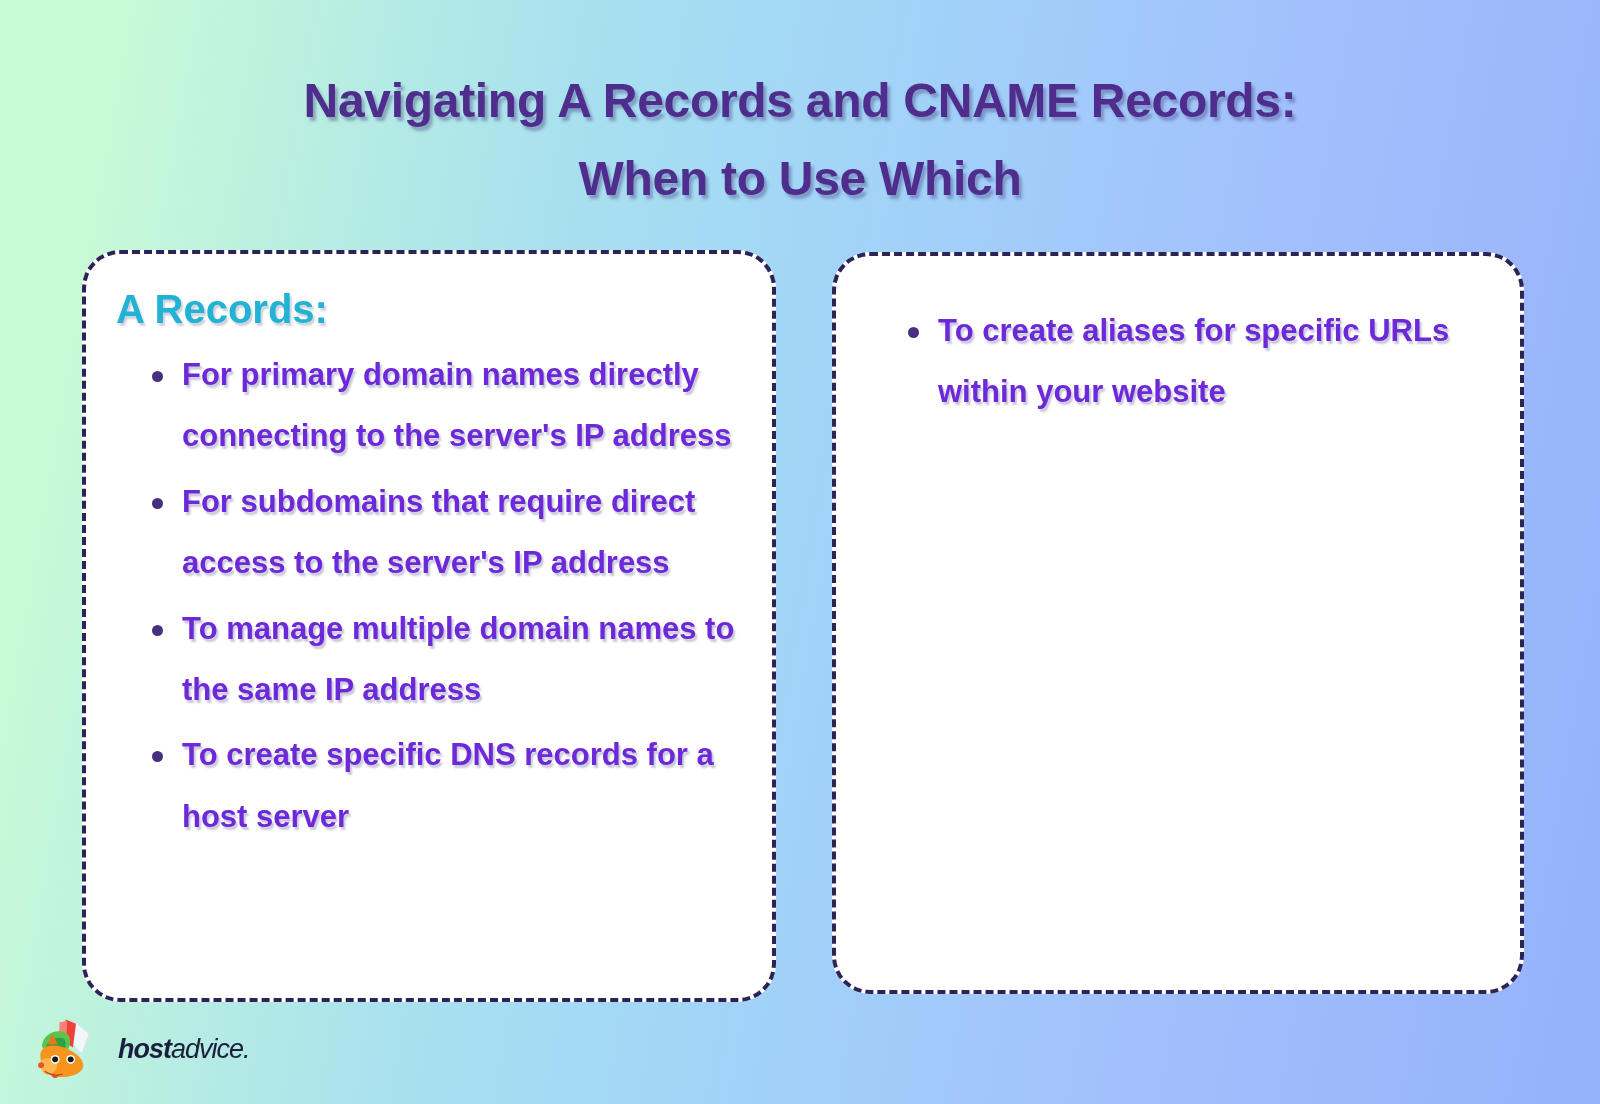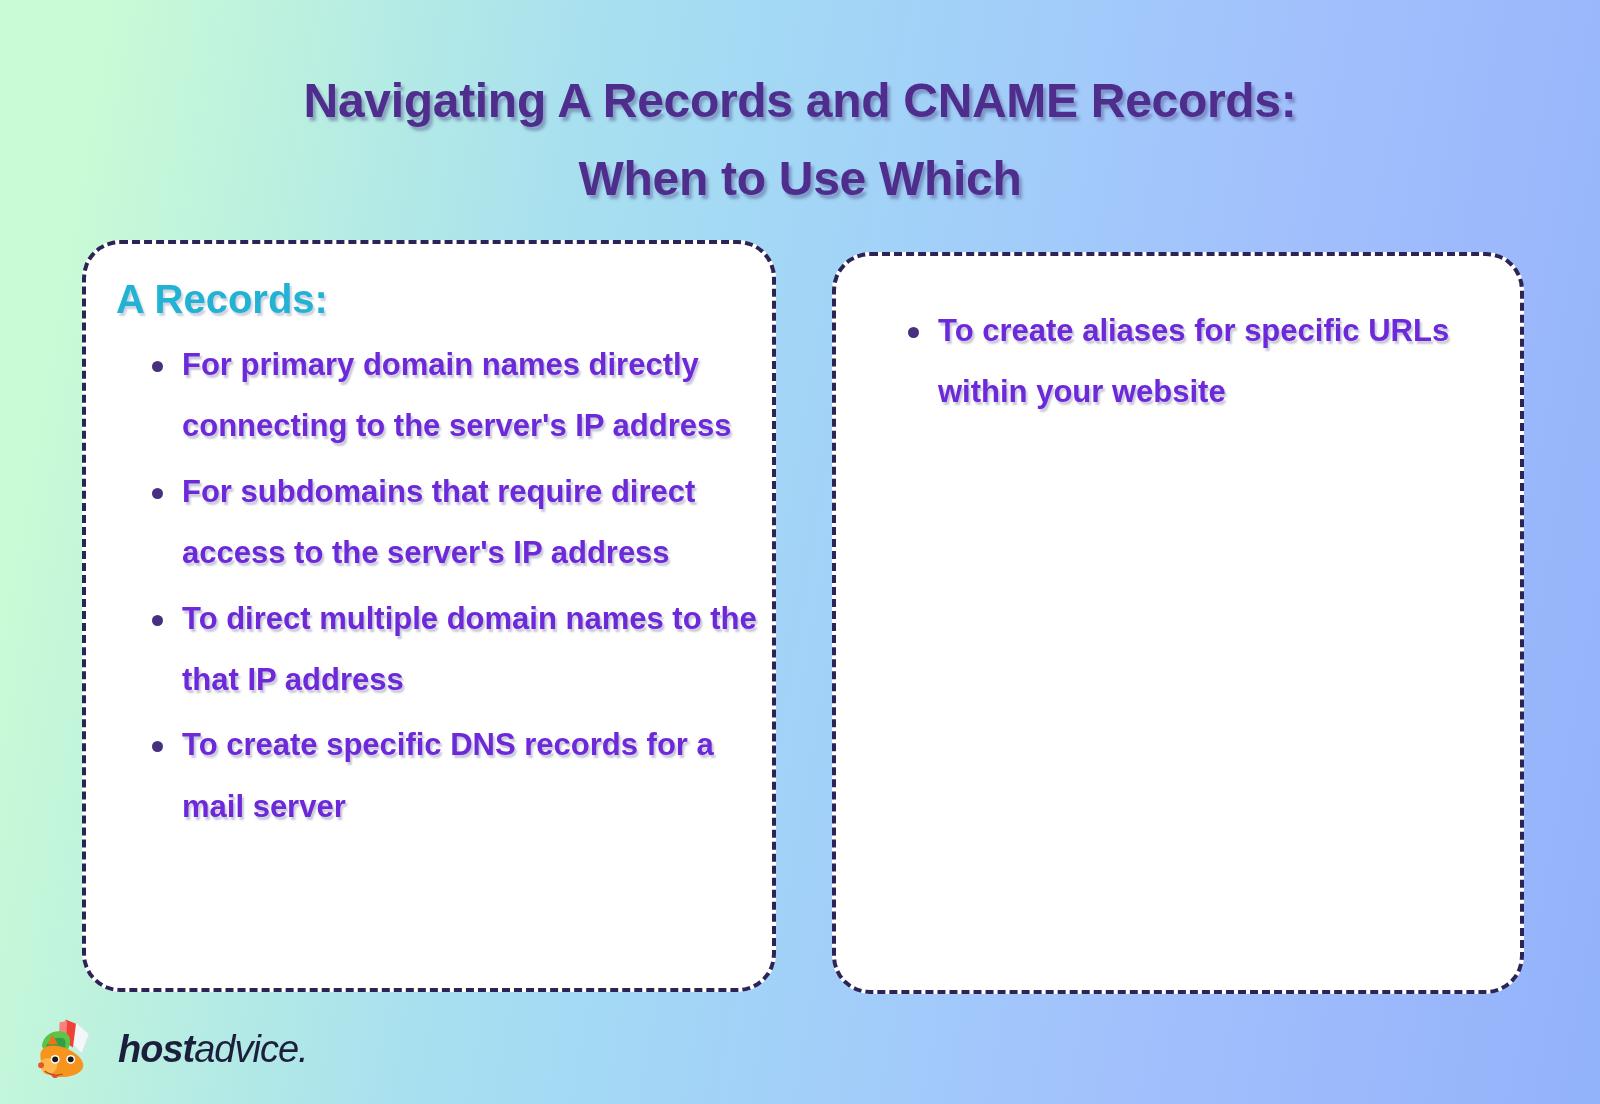--- a/index.html
+++ b/index.html
@@ -54,21 +54,21 @@
   
   .card {
     position: absolute;
     background: #ffffff;
     border: 4px dashed #2d2456;
     border-radius: 38px;
     box-sizing: border-box;
   }
   .card-left {
     left: 82px;
-    top: 240px;
+    top: 250px;
     width: 694px;
     height: 752px;
     padding: 30px 14px 20px 28px;
   }
   .card-right {
     left: 832px;
     top: 252px;
     width: 692px;
     height: 742px;
     padding: 30px 18px 20px 18px;
@@ -128,21 +128,21 @@
     display: flex;
     align-items: center;
     gap: 14px;
   }
   .logo-mark {
     width: 74px;
     height: 74px;
     flex: 0 0 auto;
   }
   .logo-word {
-    font-size: 38px;
+    font-size: 27px;
     font-style: italic;
     color: #1c1f3b;
     letter-spacing: -1px;
     line-height: 1;
     white-space: nowrap;
   }
   .logo-word .lw-bold { font-weight: bold; }
   .logo-word .lw-light { font-weight: normal; }
 </style>
 </head>
@@ -153,22 +153,22 @@
   <div class="title-block">
     <div class="title-line">Navigating A Records and CNAME Records:</div>
     <div class="title-line">When to Use Which</div>
   </div>
 
   <div class="card card-left">
     <div class="card-heading">A Records:</div>
     <ul class="bullets">
       <li>For primary domain names directly connecting to the server's IP address</li>
       <li>For subdomains that require direct access to the server's IP address</li>
-      <li>To direct multiple domain names to the that IP address</li>
-      <li>To create specific DNS records for a mail server</li>
+      <li>To manage multiple domain names to the same IP address</li>
+      <li>To create specific DNS records for a host server</li>
     </ul>
   </div>
 
   <div class="card card-right">
     <ul class="bullets">
       <li>To create aliases for specific URLs within your website</li>
     </ul>
   </div>
 
   <div class="logo-row">

